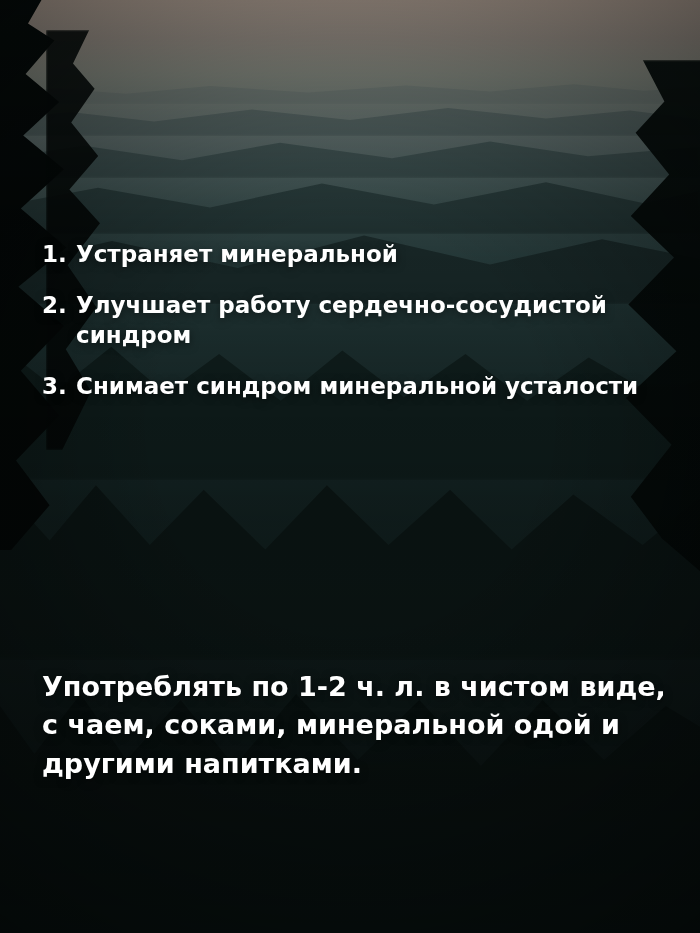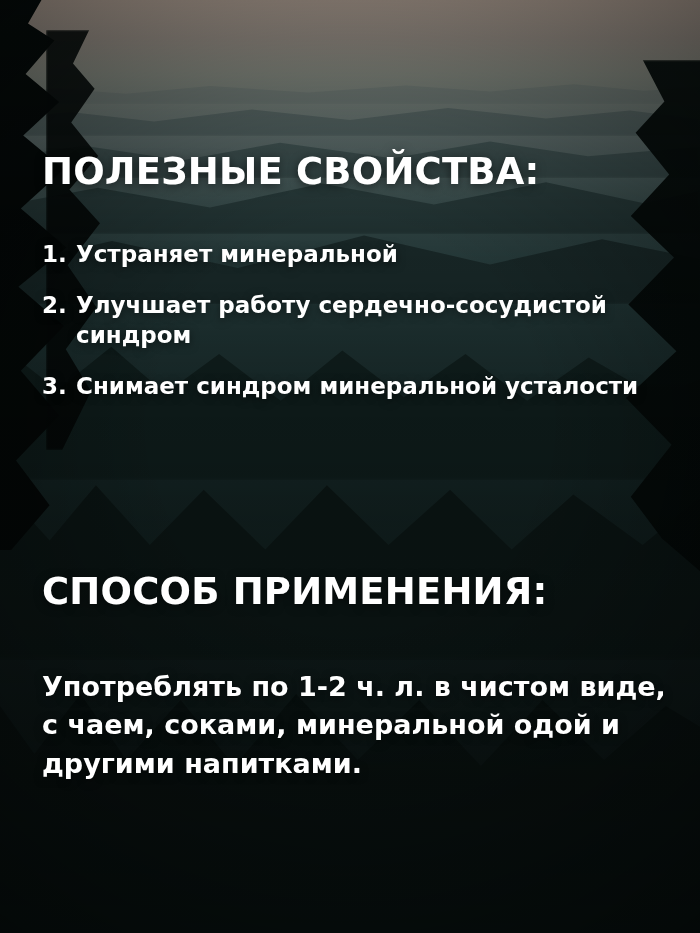--- a/index.html
+++ b/index.html
@@ -183,35 +183,33 @@
 
   <div class="tree t-left"></div>
   <div class="tree t-left2"></div>
   <div class="tree t-right"></div>
 
   <div class="scrim"></div>
   <div class="vignette"></div>
 
   <div class="content">
 
-    <div class="heading" id="benefits-heading">ПОЛЕЗНЫЕ СВОЙСТВА:</div>
 
     <ul class="benefit-list">
       <li class="benefit-item">
         <span class="benefit-num">1.</span>
         <span class="benefit-text">Устраняет минеральной</span>
       </li>
       <li class="benefit-item">
         <span class="benefit-num">2.</span>
         <span class="benefit-text">Улучшает работу сердечно-сосудистой синдром</span>
       </li>
       <li class="benefit-item">
         <span class="benefit-num">3.</span>
         <span class="benefit-text">Снимает синдром минеральной усталости</span>
       </li>
     </ul>
 
-    <div class="heading" id="usage-heading">СПОСОБ ПРИМЕНЕНИЯ:</div>
 
     <div class="usage-text">Употреблять по 1-2 ч. л. в чистом виде, с чаем, соками, минеральной одой и другими напитками.</div>
 
   </div>
 </div>
 
 </body></html>

